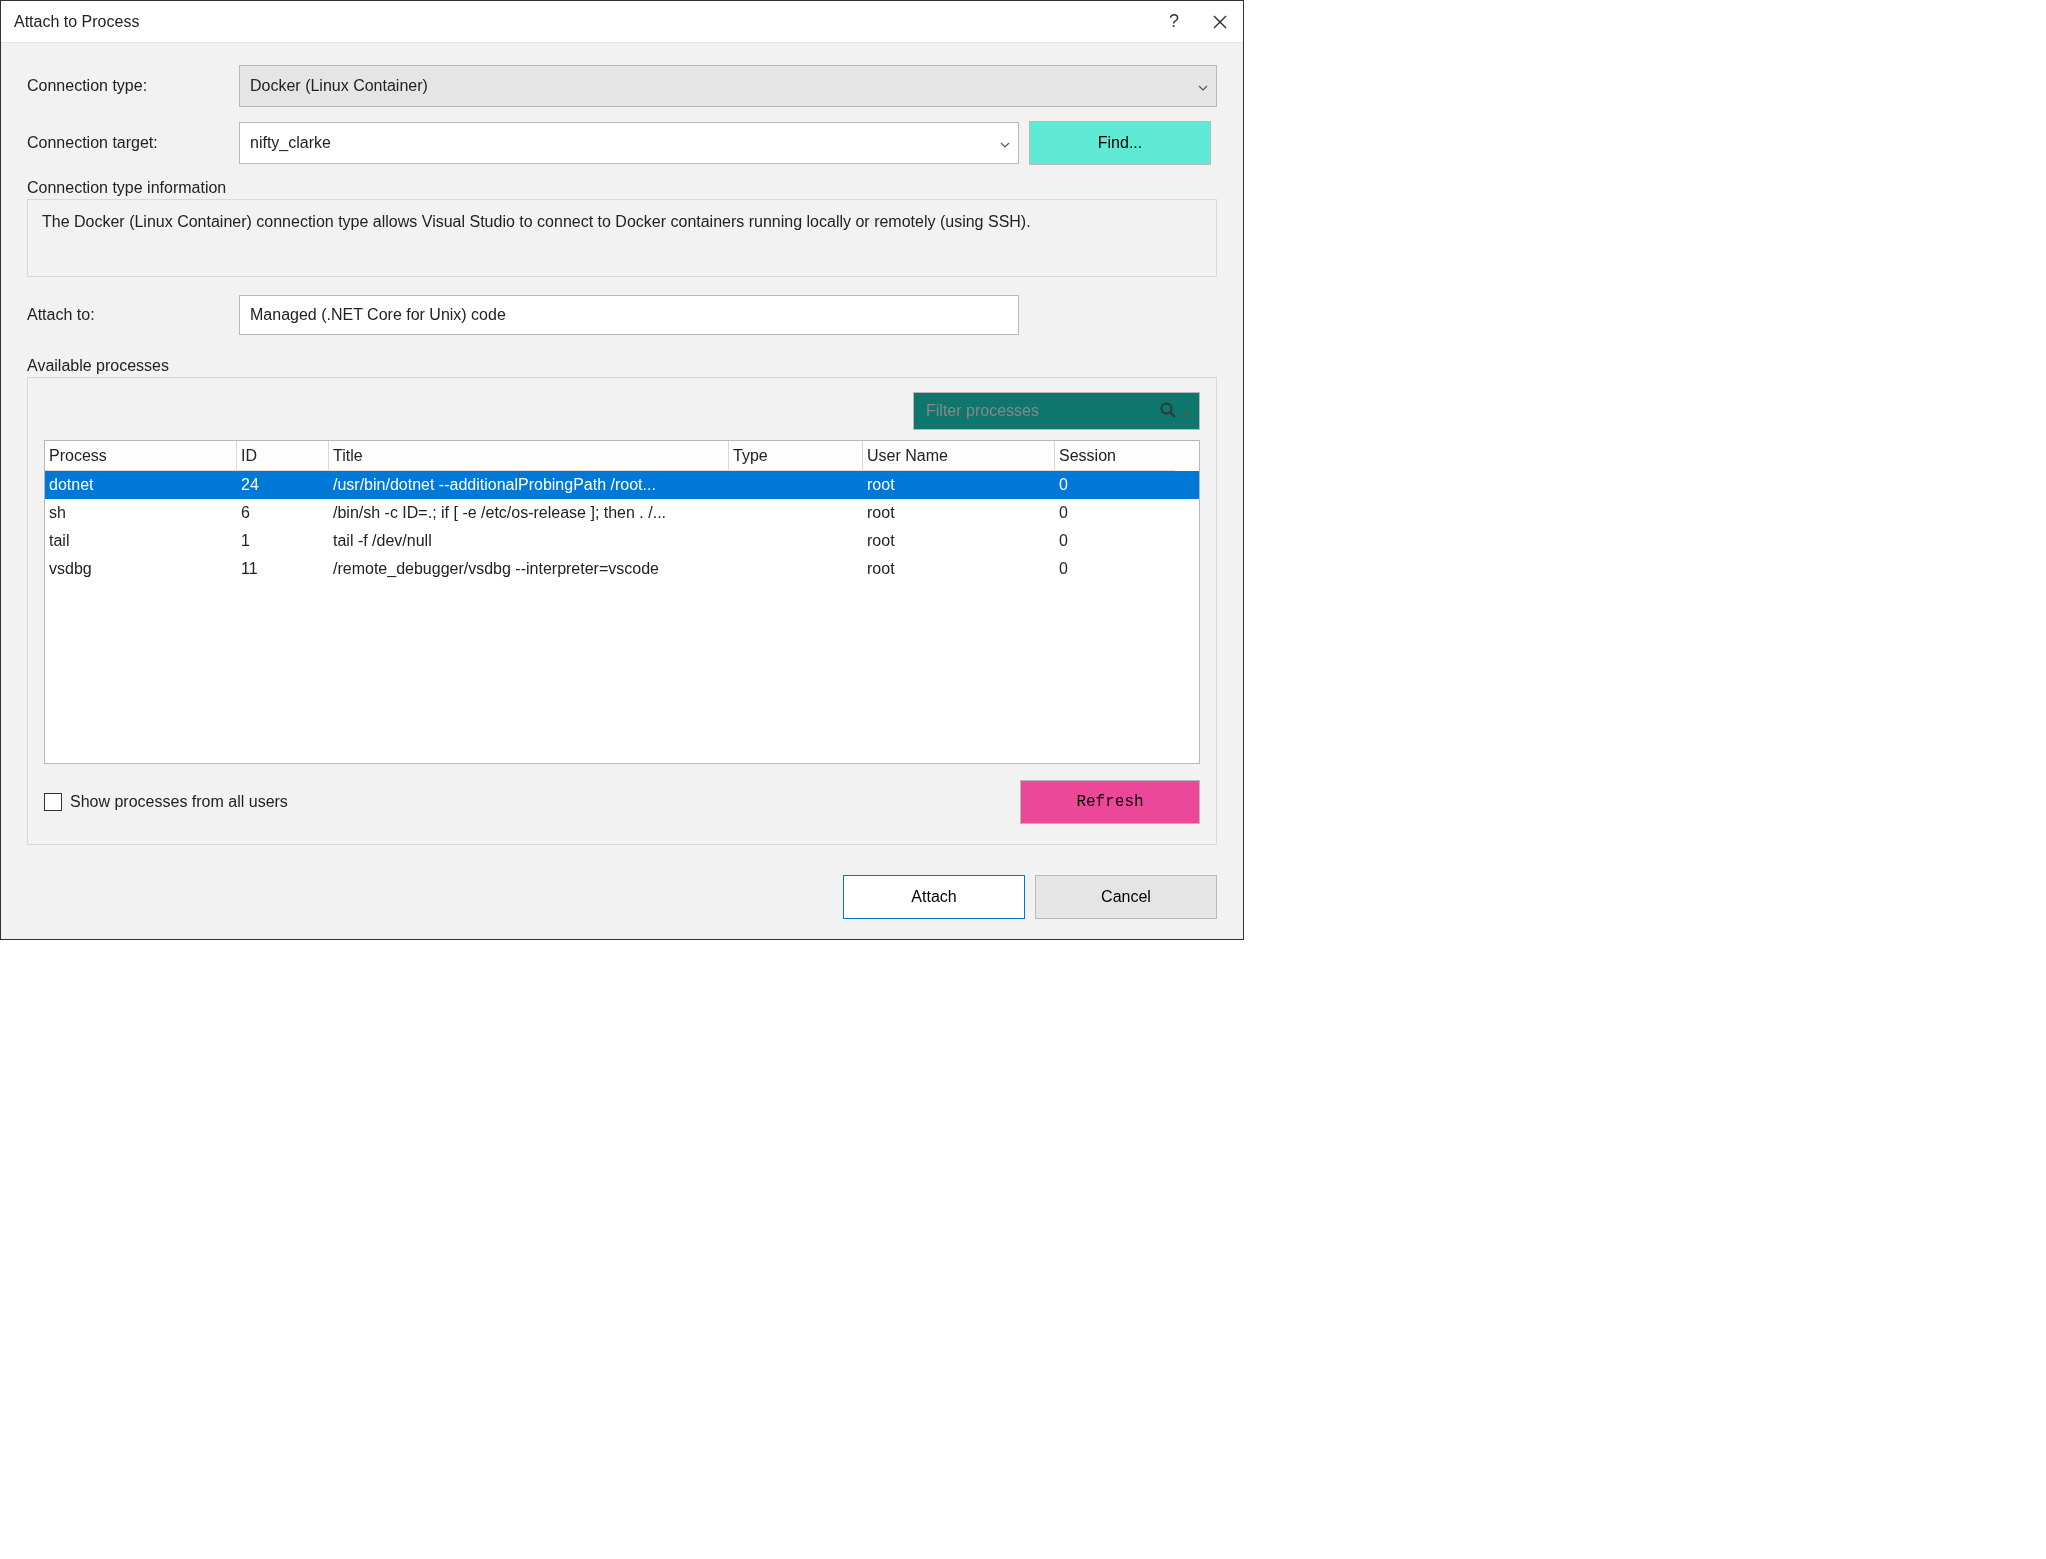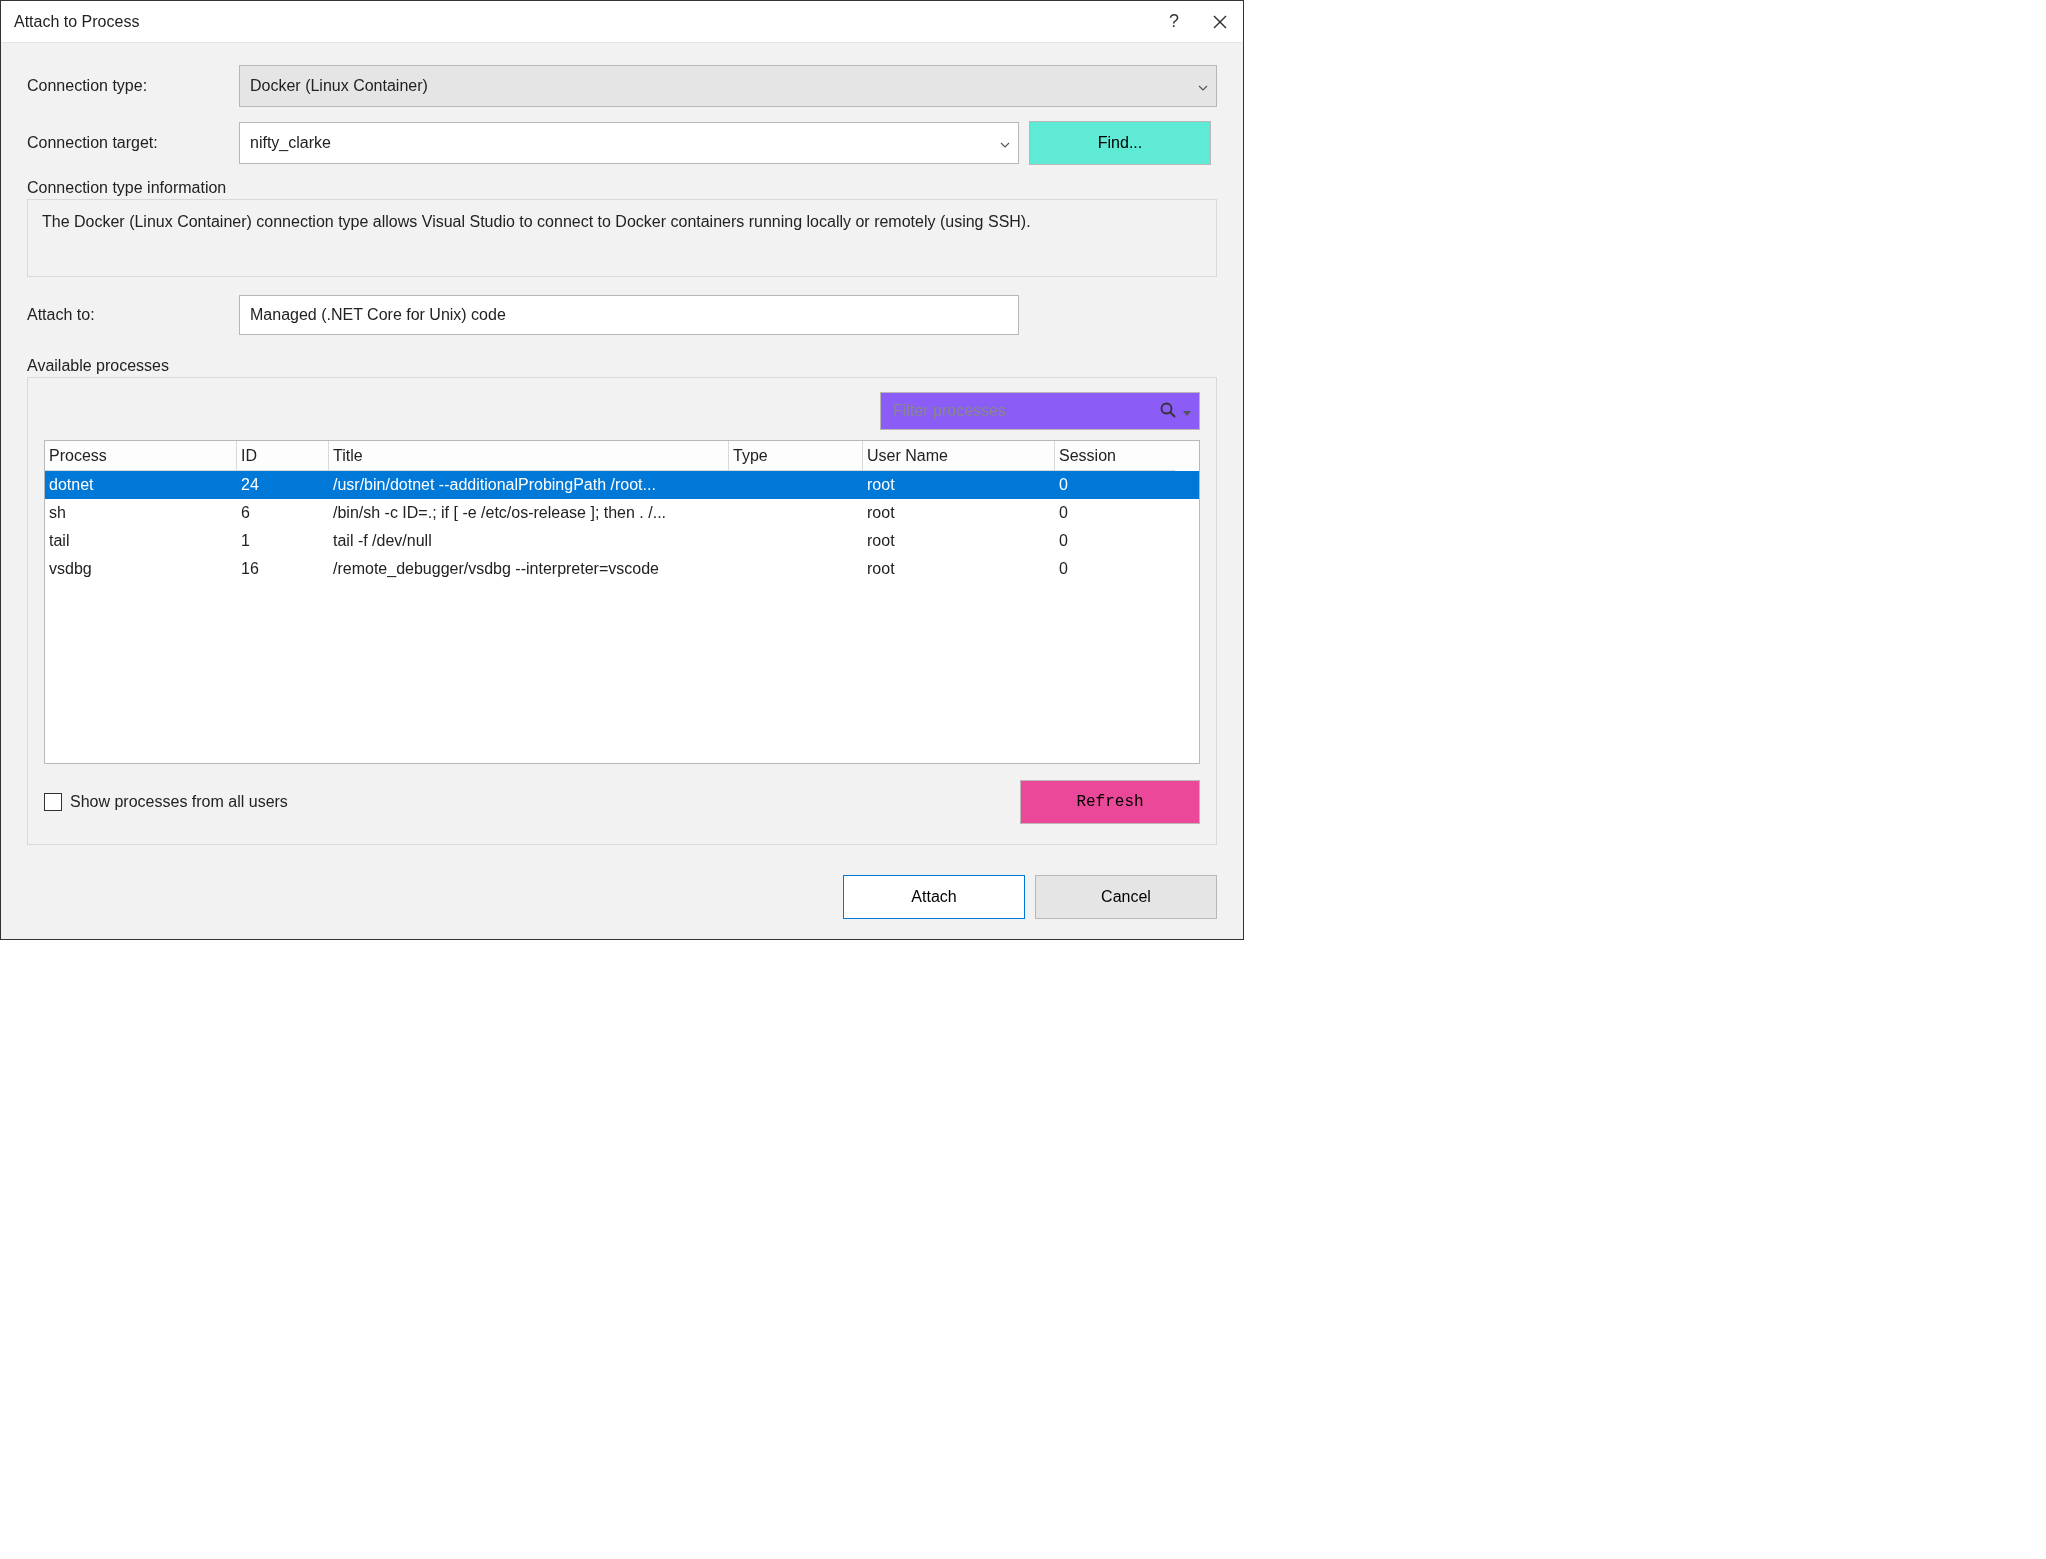--- a/index.html
+++ b/index.html
@@ -111,24 +111,24 @@
   .avail-box {
     border: 1px solid #d9d9d9;
     padding: 14px 16px 20px 16px;
   }
   .filter-row {
     display: flex;
     justify-content: flex-end;
     margin-bottom: 10px;
   }
   .filter-input {
-    width: 320px;
+    width: 287px;
     height: 38px;
     border: 1px solid #b8b8b8;
-    background: #8b5cf6;
+    background: #0f766e;
     display: flex;
     align-items: center;
     padding: 0 8px 0 10px;
     position: relative;
   }
   .filter-input input {
     border: none;
     outline: none;
     flex: 1;
     font-size: 16px;
@@ -332,21 +332,21 @@
             <div class="trow">
               <div class="td">tail</div>
               <div class="td">1</div>
               <div class="td">tail -f /dev/null</div>
               <div class="td"></div>
               <div class="td">root</div>
               <div class="td">0</div>
             </div>
             <div class="trow">
               <div class="td">vsdbg</div>
-              <div class="td">16</div>
+              <div class="td">11</div>
               <div class="td">/remote_debugger/vsdbg --interpreter=vscode</div>
               <div class="td"></div>
               <div class="td">root</div>
               <div class="td">0</div>
             </div>
           </div>
       </div>
 
       <div class="bottom-row">
         <label class="checkbox-wrap">

